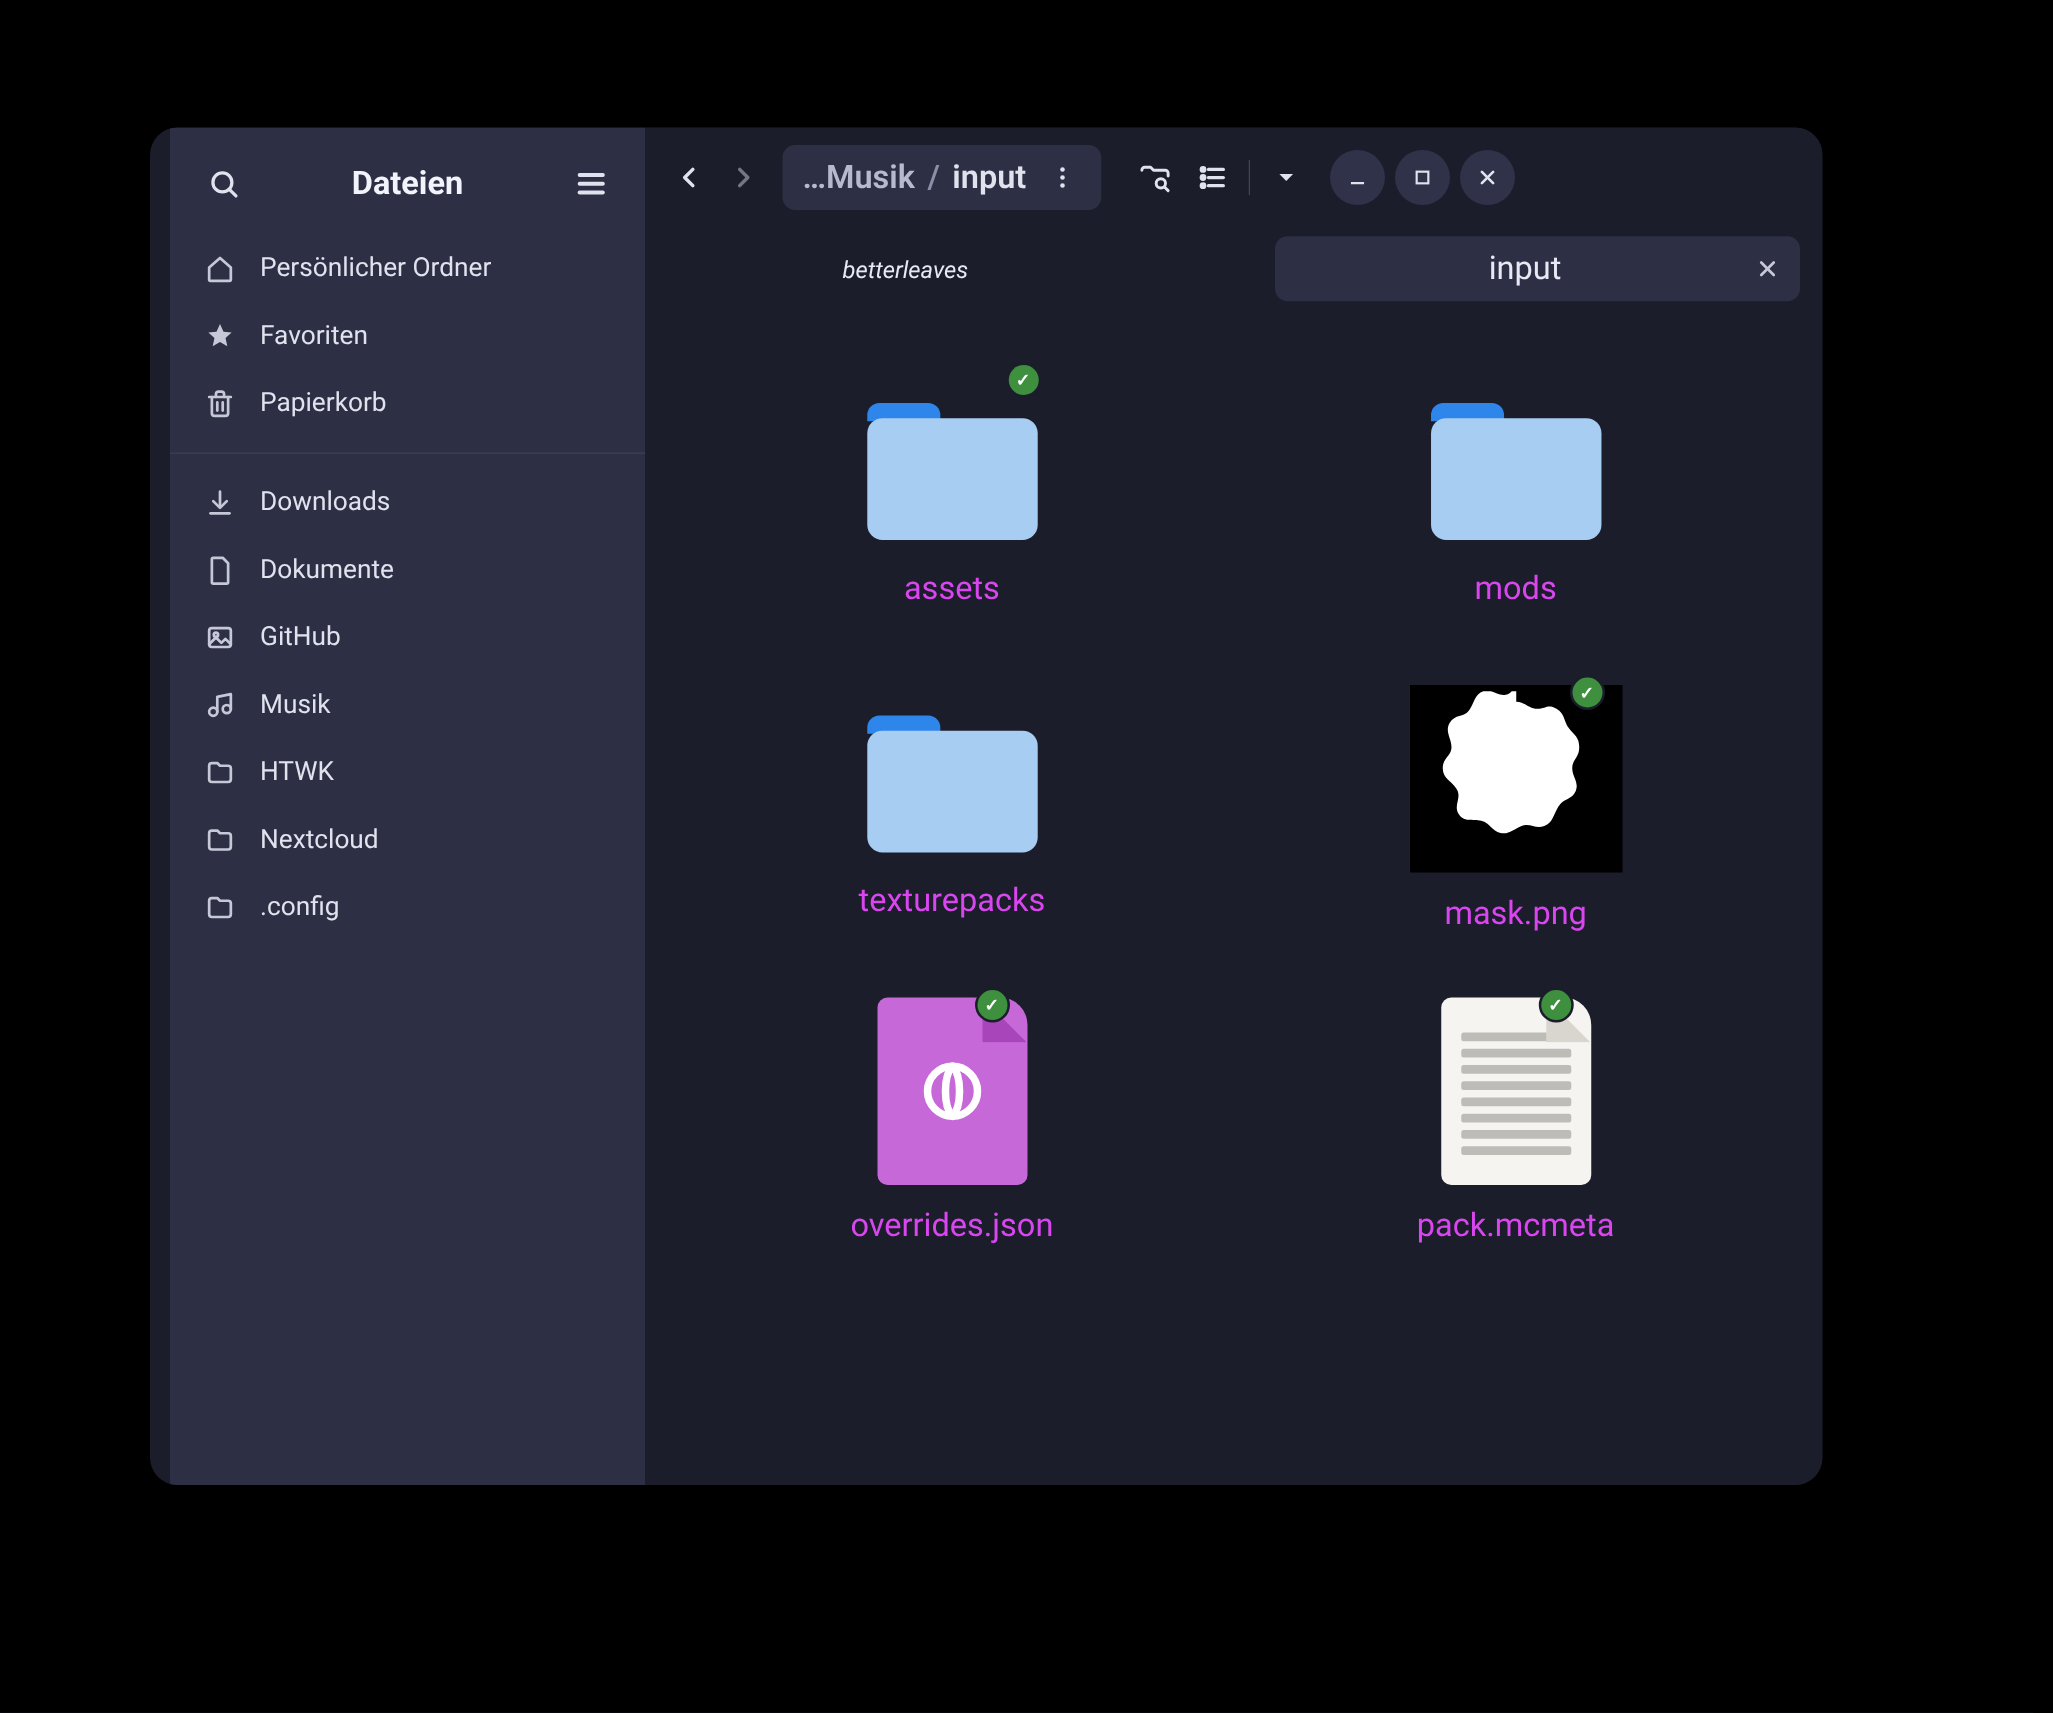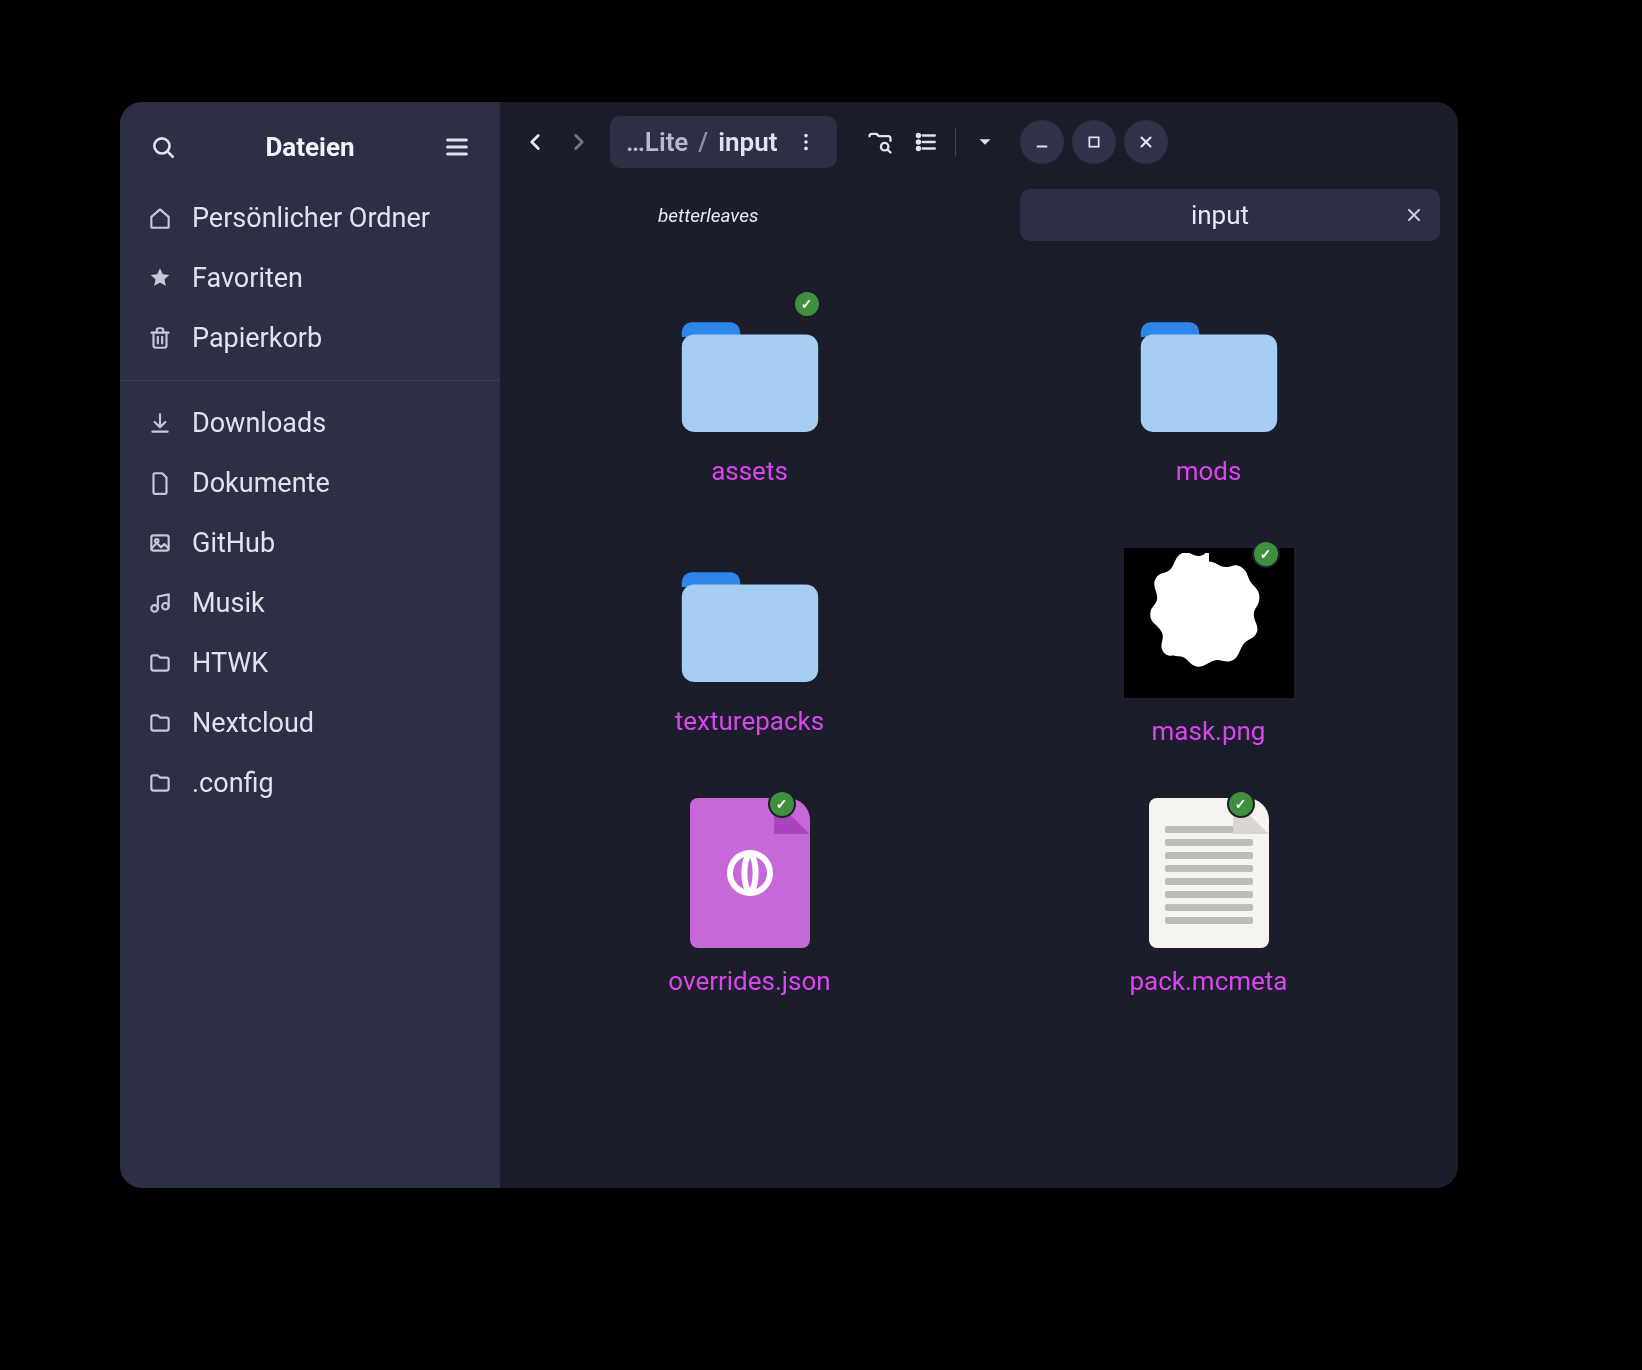--- a/index.html
+++ b/index.html
@@ -15,41 +15,42 @@
     box-shadow: 0 30px 60px rgba(0,0,0,.6);
     overflow: hidden;
   }
   
   .sidebar {
     width: 380px;
     background: #2d2f44;
     display: flex;
     flex-direction: column;
     padding-top: 10px;
+    margin-left: 16px;
   }
   .sidebar-header {
     height: 70px;
     display: flex;
     align-items: center;
     justify-content: space-between;
     padding: 0 22px;
   }
   .sidebar-title { font-size: 26px; font-weight: 700; color: #f2f3fb; }
   .ibtn {
     width: 42px; height: 42px;
     display:flex; align-items:center; justify-content:center;
     border-radius: 8px;
     color:#e0e2ee;
   }
   .sidebar-list { padding: 6px 0; }
   .sidebar-item {
     display:flex; align-items:center;
     gap:18px;
     padding: 14px 26px;
-    font-size: 27px;
+    font-size: 21px;
     color:#e0e2ee;
     cursor:pointer;
   }
   .sidebar-item .icon { width:28px; display:flex; justify-content:center; color:#c6c8d8;}
   .sidebar-sep { height:1px; background:rgba(255,255,255,.08); margin: 6px 0; }
 
   
   .main {
     flex:1;
     background:#1b1d2b;
@@ -259,21 +260,21 @@
             </svg>
         </div>
         <div class="ibtn" style="opacity:.45">
           <svg width="26" height="26" viewBox="0 0 24 24" fill="none" stroke="currentColor" stroke-width="2.6" stroke-linecap="round" stroke-linejoin="round">
               <polyline points="9 18 15 12 9 6"></polyline>
             </svg>
         </div>
       </div>
 
       <div class="path-pill">
-        <span class="seg trunk">…Lite</span>
+        <span class="seg trunk">…Musik</span>
         <span class="sep">/</span>
         <span class="seg">input</span>
         <span class="ibtn kebab">
           <svg width="22" height="22" viewBox="0 0 24 24" fill="currentColor">
               <circle cx="12" cy="5" r="2"></circle>
               <circle cx="12" cy="12" r="2"></circle>
               <circle cx="12" cy="19" r="2"></circle>
             </svg>
         </span>
       </div>

